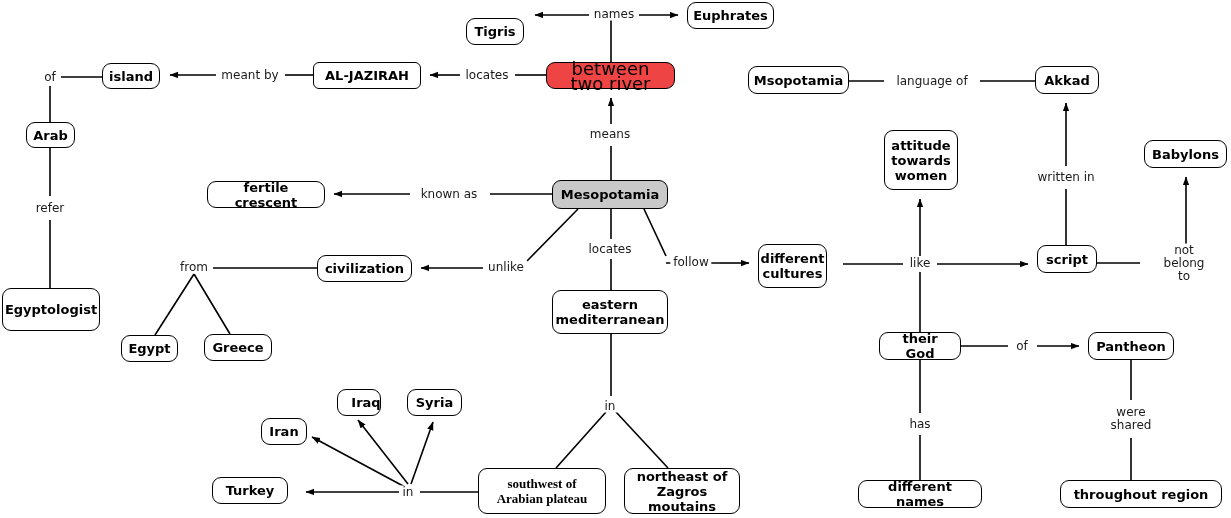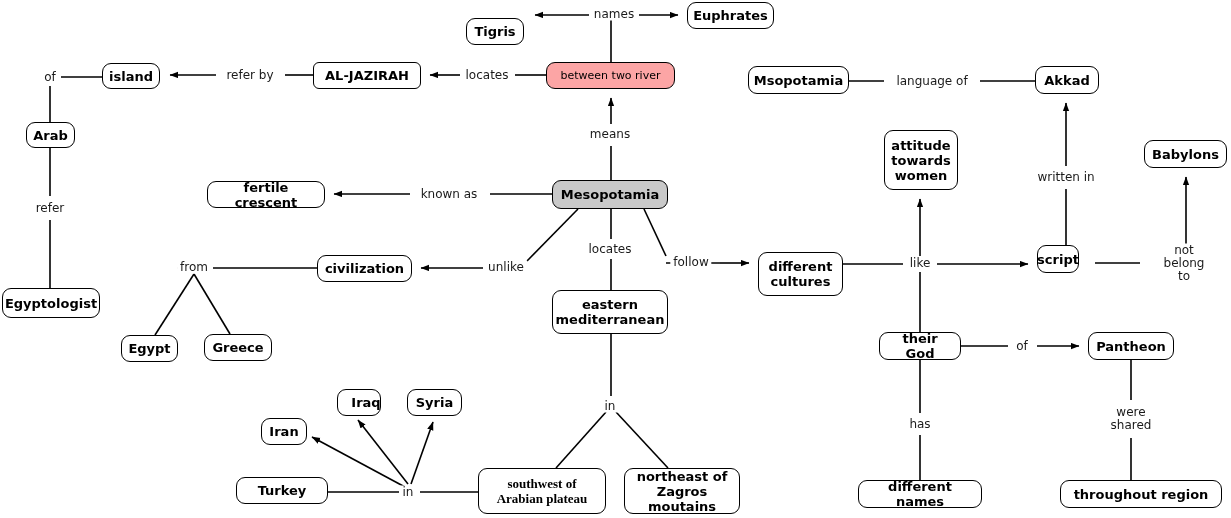--- a/index.html
+++ b/index.html
@@ -44,23 +44,23 @@
     align-items: center;
     justify-content: center;
     text-align: center;
     white-space: pre-line;
     padding: 2px 6px;
   }
   .node.fill-gray {
     background: #c9c9c9;
   }
   .node.fill-blue {
-    background: #fca5a5;
+    background: #ef4444;
     font-weight: normal;
-    font-size: 11px;
+    font-size: 18px;
   }
   .edge-label {
     position: absolute;
     font-family: "DejaVu Sans", sans-serif;
     font-weight: normal;
     font-size: 12px;
     line-height: 13px;
     color: #1a1a1a;
     background: #ffffff;
     padding: 0 3px;
@@ -199,54 +199,54 @@
     </g>
   </svg>
 
   <div id="node-layer">
       <div class="node " style="left: 466px; top: 2px; width: 58px; height: 27px; margin-top: 16px;">Tigris</div>
       <div class="node " style="left: 687px; top: 2px; width: 87px; height: 27px;">Euphrates</div>
       <div class="node fill-blue" style="left: 546px; top: 62px; width: 129px; height: 27px;">between two river</div>
       <div class="node " style="left: 313px; top: 62px; width: 108px; height: 27px; border-radius: 6px;">AL-JAZIRAH</div>
       <div class="node " style="left: 102px; top: 63px; width: 58px; height: 26px;">island</div>
       <div class="node " style="left: 26px; top: 122px; width: 49px; height: 26px;">Arab</div>
-      <div class="node " style="left: 2px; top: 288px; width: 98px; height: 30px;">Egyptologist</div>
+      <div class="node " style="left: 2px; top: 288px; width: 98px; height: 43px;">Egyptologist</div>
       <div class="node " style="left: 748px; top: 66px; width: 101px; height: 28px;">Msopotamia</div>
       <div class="node " style="left: 1035px; top: 66px; width: 64px; height: 28px;">Akkad</div>
       <div class="node " style="left: 1144px; top: 140px; width: 83px; height: 28px;">Babylons</div>
       <div class="node " style="left: 884px; top: 130px; width: 74px; height: 60px;">attitude
 towards
 women</div>
       <div class="node " style="left: 207px; top: 181px; width: 118px; height: 27px;">fertile crescent</div>
       <div class="node fill-gray" style="left: 552px; top: 180px; width: 116px; height: 29px;">Mesopotamia</div>
       <div class="node " style="left: 317px; top: 255px; width: 95px; height: 27px;">civilization</div>
-      <div class="node " style="left: 758px; top: 244px; width: 85px; height: 44px; margin-top: 8px;">different
+      <div class="node " style="left: 758px; top: 244px; width: 69px; height: 44px;">different
 cultures</div>
-      <div class="node " style="left: 1037px; top: 245px; width: 42px; height: 28px;">script</div>
+      <div class="node " style="left: 1037px; top: 245px; width: 60px; height: 28px;">script</div>
       <div class="node " style="left: 552px; top: 290px; width: 116px; height: 44px;">eastern
 mediterranean</div>
       <div class="node " style="left: 879px; top: 332px; width: 82px; height: 28px;">their God</div>
       <div class="node " style="left: 1088px; top: 332px; width: 86px; height: 28px;">Pantheon</div>
       <div class="node " style="left: 121px; top: 335px; width: 57px; height: 27px;">Egypt</div>
       <div class="node " style="left: 204px; top: 334px; width: 68px; height: 27px;">Greece</div>
       <div class="node " style="left: 337px; top: 389px; width: 44px; height: 27px; padding-left: 20px;">Iraq</div>
       <div class="node " style="left: 407px; top: 389px; width: 55px; height: 27px;">Syria</div>
       <div class="node " style="left: 261px; top: 418px; width: 46px; height: 27px;">Iran</div>
-      <div class="node " style="left: 236px; top: 477px; width: 92px; height: 27px;">Turkey</div>
+      <div class="node " style="left: 212px; top: 477px; width: 76px; height: 27px;">Turkey</div>
       <div class="node " style="left: 478px; top: 468px; width: 128px; height: 46px; font-family: Liberation Serif, serif;">southwest of
 Arabian plateau</div>
       <div class="node " style="left: 624px; top: 468px; width: 116px; height: 46px;">northeast of
 Zagros moutains</div>
       <div class="node " style="left: 858px; top: 480px; width: 124px; height: 28px;">different names</div>
       <div class="node " style="left: 1060px; top: 480px; width: 162px; height: 28px;">throughout region</div>
     </div>
   <div id="label-layer">
       <div class="edge-label" style="left: 614px; top: 14px;">names</div>
       <div class="edge-label" style="left: 487px; top: 75px;">locates</div>
-      <div class="edge-label" style="left: 250px; top: 75px;">refer by</div>
+      <div class="edge-label" style="left: 250px; top: 75px;">meant by</div>
       <div class="edge-label" style="left: 50px; top: 77px;">of</div>
       <div class="edge-label" style="left: 50px; top: 208px;">refer</div>
       <div class="edge-label" style="left: 610px; top: 134px;">means</div>
       <div class="edge-label" style="left: 449px; top: 194px;">known as</div>
       <div class="edge-label" style="left: 506px; top: 267px;">unlike</div>
       <div class="edge-label" style="left: 194px; top: 267px;">from</div>
       <div class="edge-label" style="left: 610px; top: 249px;">locates</div>
       <div class="edge-label" style="left: 691px; top: 262px;">follow</div>
       <div class="edge-label" style="left: 610px; top: 406px;">in</div>
       <div class="edge-label" style="left: 408px; top: 492px;">in</div>

